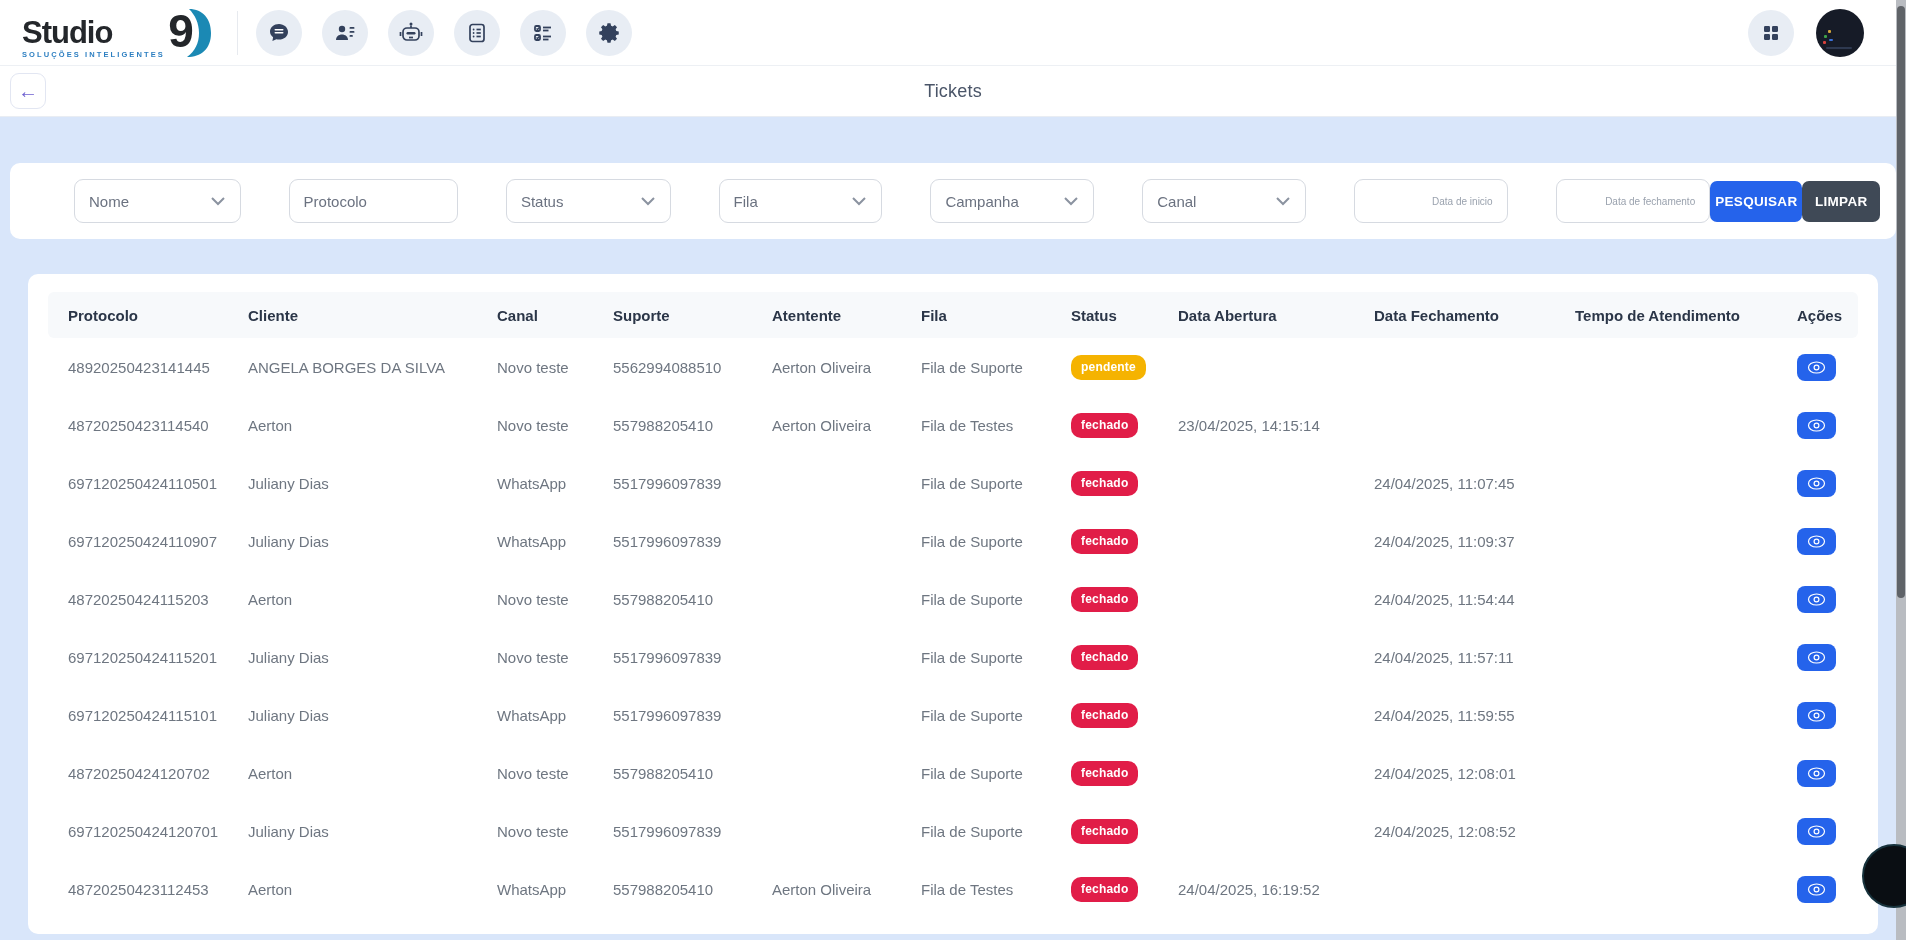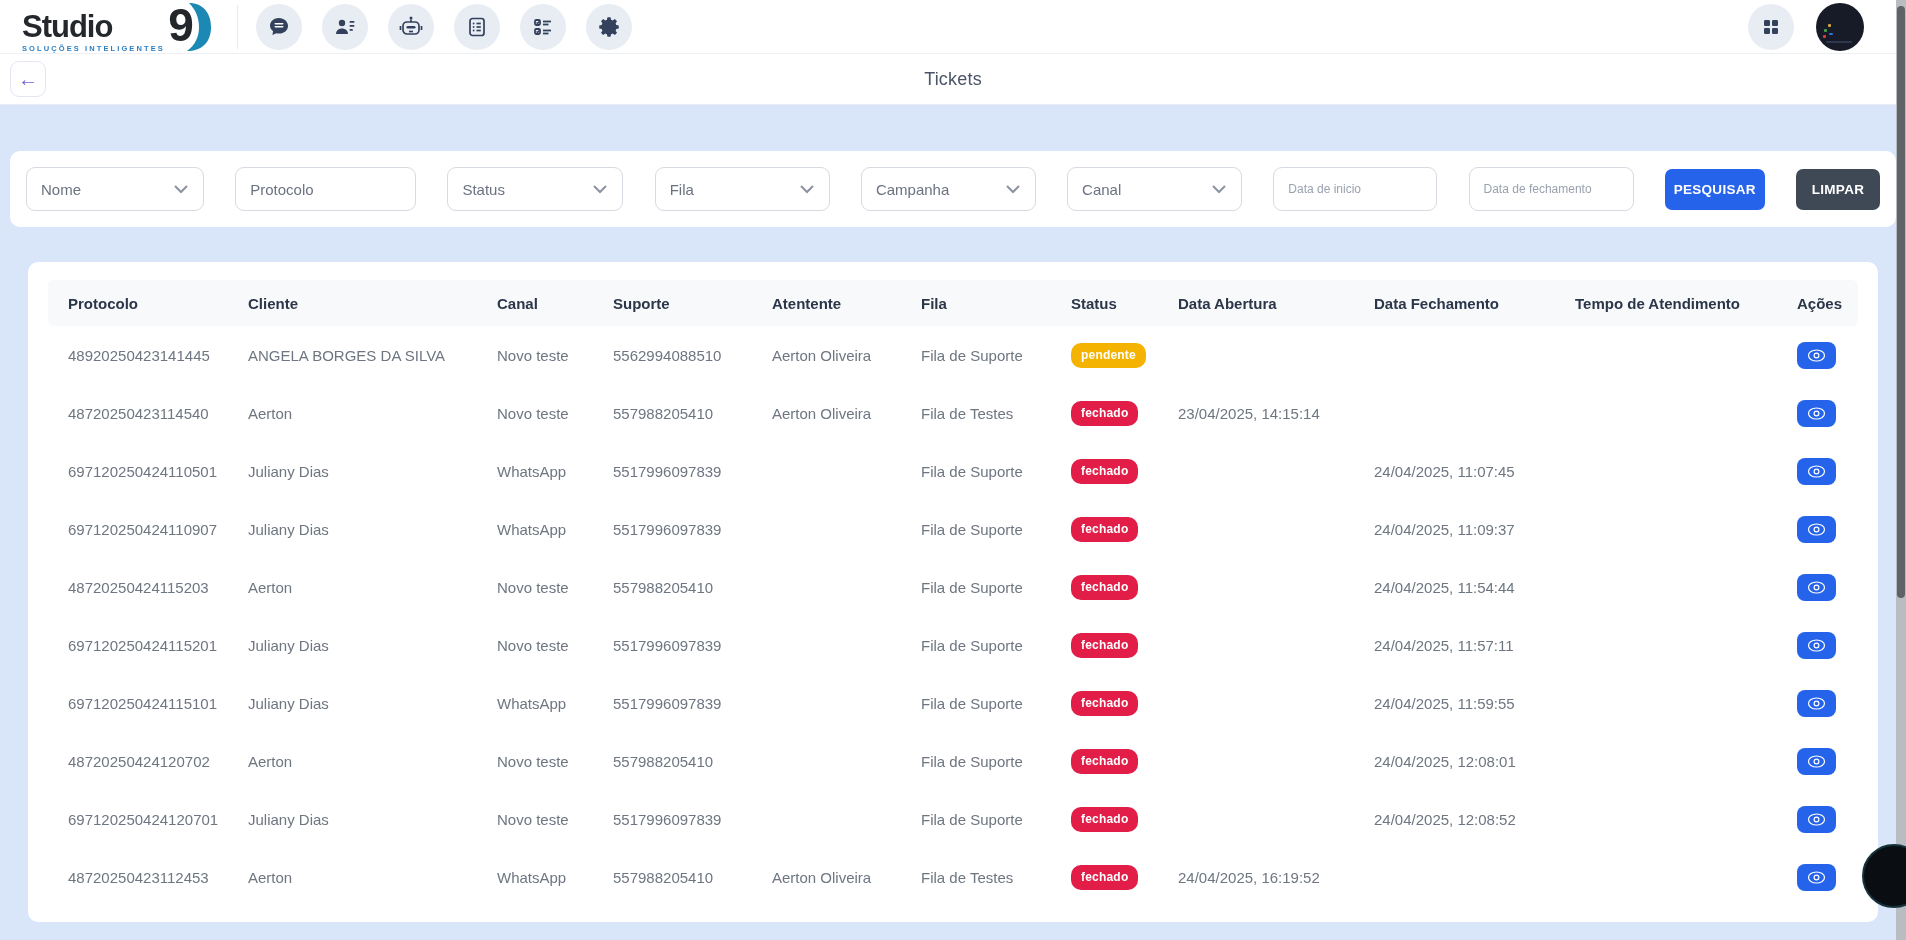--- a/index.html
+++ b/index.html
@@ -1,20 +1,20 @@
 <!DOCTYPE html>
 <html><head>
 <meta charset="utf-8">
 <style>
   * { margin:0; padding:0; box-sizing:border-box; }
   html,body { width:1906px; height:940px; overflow:hidden; }
   body { font-family:"Liberation Sans","DejaVu Sans",sans-serif; background:#d9e6fa; position:relative; }
 
   
-  .navbar { height:54px; background:#ffffff; border-bottom:1px solid #edf0f4; display:flex; align-items:center; padding:0 14px; position:relative; }
+  .navbar { height:66px; background:#ffffff; border-bottom:1px solid #edf0f4; display:flex; align-items:center; padding:0 14px; position:relative; }
   .logo { display:flex; align-items:flex-end; gap:2px; padding:0 14px 0 8px; cursor:pointer; }
   .logo-text-wrap { display:flex; flex-direction:column; line-height:1; }
   .logo-studio { font-size:31px; font-weight:700; color:#24272b; letter-spacing:-1px; }
   .logo-tagline { font-size:7.5px; letter-spacing:2.1px; color:#2d7fc1; font-weight:700; margin-top:3px; }
   .logo-nine { position:relative; width:48px; height:52px; margin-left:-2px; }
   .logo-nine svg { position:absolute; left:0; top:0; }
   .nav-divider { width:1px; height:44px; background:#e7eaef; margin:0 18px 0 10px; }
   .nav-icons { display:flex; gap:20px; align-items:center; }
   .icon-btn { width:46px; height:46px; border-radius:50%; background:#e8edf4; border:none; display:flex; align-items:center; justify-content:center; cursor:pointer; color:#33415c; }
   .icon-btn svg { display:block; }
@@ -22,23 +22,23 @@
   .avatar { width:48px; height:48px; border-radius:50%; background:#161b27; border:none; cursor:pointer; position:relative; overflow:hidden; }
   .avatar i { position:absolute; display:block; border-radius:1px; }
 
   
   .titlebar { height:51px; background:#ffffff; border-bottom:1px solid #e9edf3; display:flex; align-items:center; position:relative; }
   .back-btn { width:36px; height:36px; margin-left:10px; border:1px solid #e2e6f2; background:#ffffff; border-radius:9px; color:#6d5fd0; font-size:20px; line-height:1; cursor:pointer; display:flex; align-items:center; justify-content:center; }
   .page-title { position:absolute; left:0; right:0; text-align:center; font-size:18px; color:#4a5568; letter-spacing:.2px; pointer-events:none; }
 
   
   .filter-card { margin:46px 10px 0 10px; background:#ffffff; border-radius:10px; padding:16px; display:flex; align-items:center; justify-content:space-between; }
-  .field { height:44px; border:1px solid #d6dae1; border-radius:9px; display:flex; align-items:center; padding:0 14px; color:#6b7280; font-size:15px; background:#fff; cursor:pointer; justify-content:space-between; }
+  .field { height:44px; border:1px solid #d6dae1; border-radius:9px; display:flex; align-items:center; padding:0 14px; color:#6b7280; font-size:15px; background:#fff; cursor:pointer; justify-content:space-between;margin-left:48px; }
   .field .chev { flex:0 0 auto; margin-left:8px; }
-  .field.small { font-size:12px; color:#9aa2ae; }
+  .field.small { font-size:10px; color:#9aa2ae;justify-content:flex-end; }
   .w-nome{width:178px;} .w-protocolo{width:181px;} .w-status{width:176px;} .w-fila{width:175px;}
   .w-campanha{width:175px;} .w-canal{width:175px;} .w-datai{width:164px;} .w-dataf{width:165px;}
   .btn { height:41px; border:none; border-radius:7px; color:#fff; font-weight:700; font-size:13.5px; letter-spacing:.3px; cursor:pointer; font-family:inherit; }
   .btn-search { width:100px; }
   .btn-clear { width:84px; }
 
   
   .table-card { margin:35px 28px 0 28px; background:#ffffff; border-radius:10px; padding:18px 20px 30px 20px; height:660px; }
   .thead, .trow { display:grid; grid-template-columns:200px 249px 116px 159px 149px 150px 107px 196px 201px 222px 1fr; align-items:center; }
   .thead { background:#f7f9fb; border-radius:6px; height:46px; }

